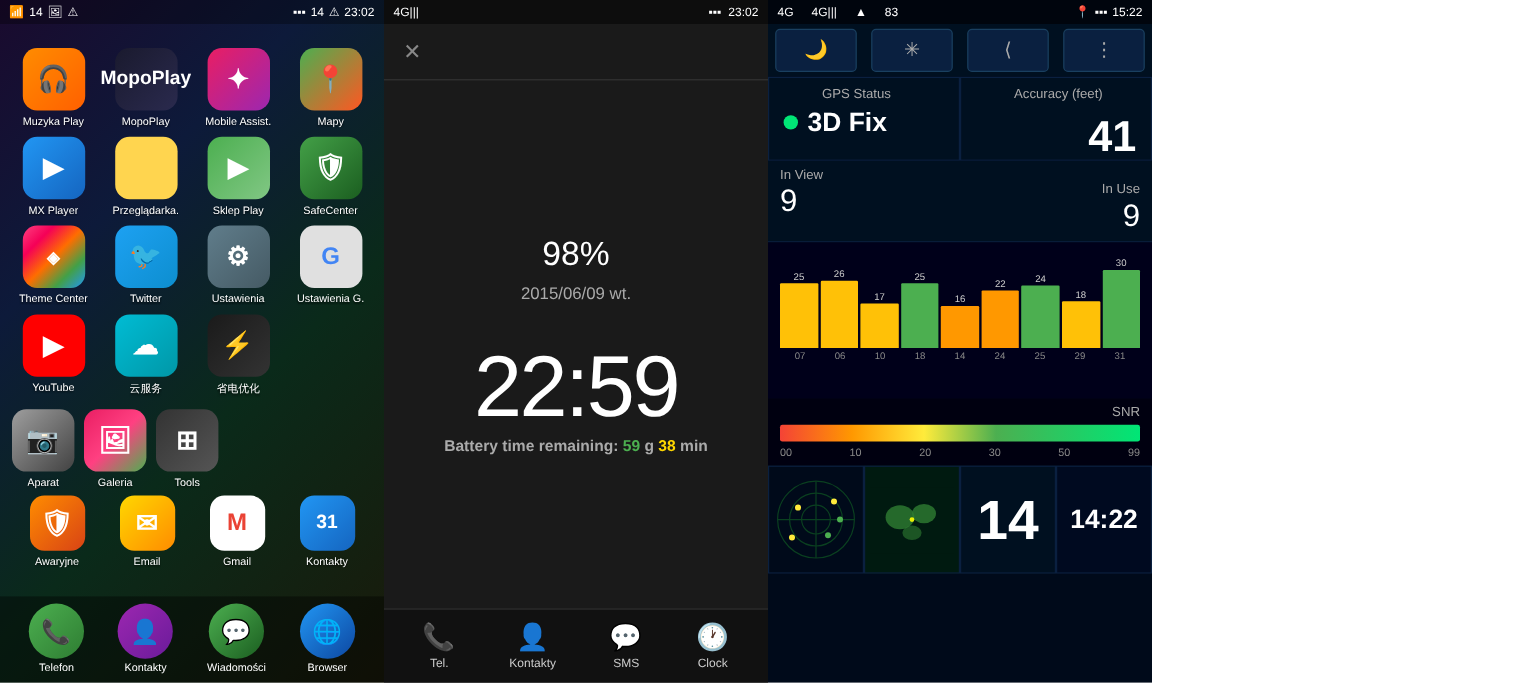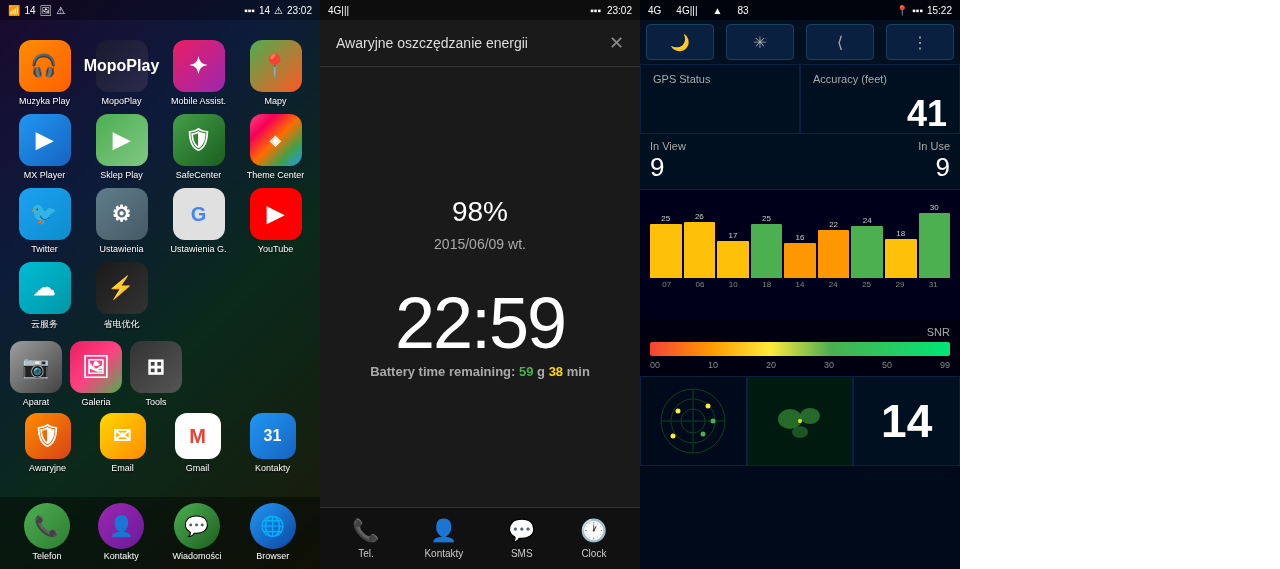--- a/index.html
+++ b/index.html
@@ -142,21 +142,21 @@
       display: flex; align-items: center; justify-content: center;
       color: #aaa; font-size: 16px; cursor: pointer;
     }
     .gps-status-section {
       display: flex; height: 70px;
     }
     .gps-status-box {
       flex: 1; background: #001020; border: 1px solid #0a2040;
       padding: 8px 12px;
     }
-    .gps-status-label { color: #aaa; font-size: 11px; margin-bottom: 4px; }
+    .gps-status-label { color: #aaa; font-size: 11px; margin-bottom: 4px; margin-left: 32px; }
     .gps-fix { display: flex; align-items: center; gap: 8px; }
     .gps-dot { width: 12px; height: 12px; border-radius: 50%; background: #00e676; }
     .gps-fix-text { color: white; font-size: 22px; font-weight: bold; }
     .gps-accuracy { color: white; font-size: 36px; font-weight: bold; text-align: right; padding-top: 4px; }
     .gps-in-use {
       display: flex; justify-content: space-between; padding: 6px 10px;
       background: #001020; border-bottom: 1px solid #0a2040;
     }
     .gps-in-label { color: #aaa; font-size: 11px; }
     .gps-in-num { color: white; font-size: 26px; font-weight: 300; }
@@ -235,20 +235,24 @@
     <div class="app-icon">
       <div class="app-icon-img ic-mapy">📍</div>
       <span class="app-icon-label">Mapy</span>
     </div>
 
     <div class="app-icon">
       <div class="app-icon-img ic-mx">▶</div>
       <span class="app-icon-label">MX Player</span>
     </div>
     <div class="app-icon">
+      <div class="app-icon-img ic-przegladrka" style="background:#ffd54f;"></div>
+      <span class="app-icon-label">Przeglądarka.</span>
+    </div>
+    <div class="app-icon">
       <div class="app-icon-img ic-sklep">▶</div>
       <span class="app-icon-label">Sklep Play</span>
     </div>
     <div class="app-icon">
       <div class="app-icon-img ic-safe">🛡</div>
       <span class="app-icon-label">SafeCenter</span>
     </div>
 
     <div class="app-icon">
       <div class="app-icon-img ic-theme" style="font-size:14px;">◈</div>
@@ -338,21 +342,20 @@
 
 <div id="panel2">
   <div class="panel2-status">
     <span>4G|||</span>
     <div style="display:flex; gap:6px; align-items:center;">
       <span>▪▪▪</span>
       <span>23:02</span>
     </div>
   </div>
   <div class="panel2-header">
-    <span class="panel2-title">Awaryjne oszczędzanie energii</span>
     <span class="panel2-close">✕</span>
   </div>
   <div class="panel2-content">
     <div class="battery-percent">98%</div>
     <div class="battery-date">2015/06/09  wt.</div>
     <div class="clock-display">22:59</div>
     <div class="battery-info">
       <span>Battery time remaining:</span>
       <span class="green">59</span>
       <span>g</span>
@@ -398,33 +401,37 @@
   <div class="gps-top-bar">
     <div class="gps-top-btn">🌙</div>
     <div class="gps-top-btn">✳</div>
     <div class="gps-top-btn">⟨</div>
     <div class="gps-top-btn">⋮</div>
   </div>
 
   <div class="gps-status-section">
     <div class="gps-status-box">
       <div class="gps-status-label">GPS Status</div>
+      <div class="gps-fix">
+        <div class="gps-dot"></div>
+        <span class="gps-fix-text">3D Fix</span>
+      </div>
     </div>
     <div class="gps-status-box">
       <div class="gps-status-label">Accuracy (feet)</div>
       <div class="gps-accuracy">41</div>
     </div>
   </div>
 
   <div class="gps-in-use">
     <div>
       <div class="gps-in-label">In View</div>
       <div class="gps-in-num">9</div>
     </div>
-    <div style="text-align:right;">
+    <div style="text-align:right;margin-top:12px;">
       <div class="gps-in-label">In Use</div>
       <div class="gps-in-num">9</div>
     </div>
   </div>
 
   <div class="gps-chart-area">
     <div class="bar-chart" id="bar-chart-container">
         <div class="bar-col">
           <div class="bar-val">25</div>
           <div class="bar" style="height: 54.1667px; background: rgb(255, 193, 7);"></div>
@@ -508,14 +515,17 @@
         <rect width="70" height="55" fill="#001a10"></rect>
         <ellipse cx="25" cy="25" rx="12" ry="10" fill="#2e7d32" opacity="0.8"></ellipse>
         <ellipse cx="45" cy="22" rx="10" ry="8" fill="#2e7d32" opacity="0.8"></ellipse>
         <ellipse cx="35" cy="38" rx="8" ry="6" fill="#2e7d32" opacity="0.6"></ellipse>
         <circle cx="35" cy="27" r="2" fill="#ff0" opacity="0.9"></circle>
       </svg>
     </div>
     <div class="gps-widget num-widget" style="display:flex; align-items:center; justify-content:center;">
       <span class="big-num">14</span>
     </div>
+    <div class="gps-widget time-widget" style="display:flex; align-items:center; justify-content:center;">
+      <span class="time-num">14:22</span>
+    </div>
   </div>
 </div>
 
 </body></html>

